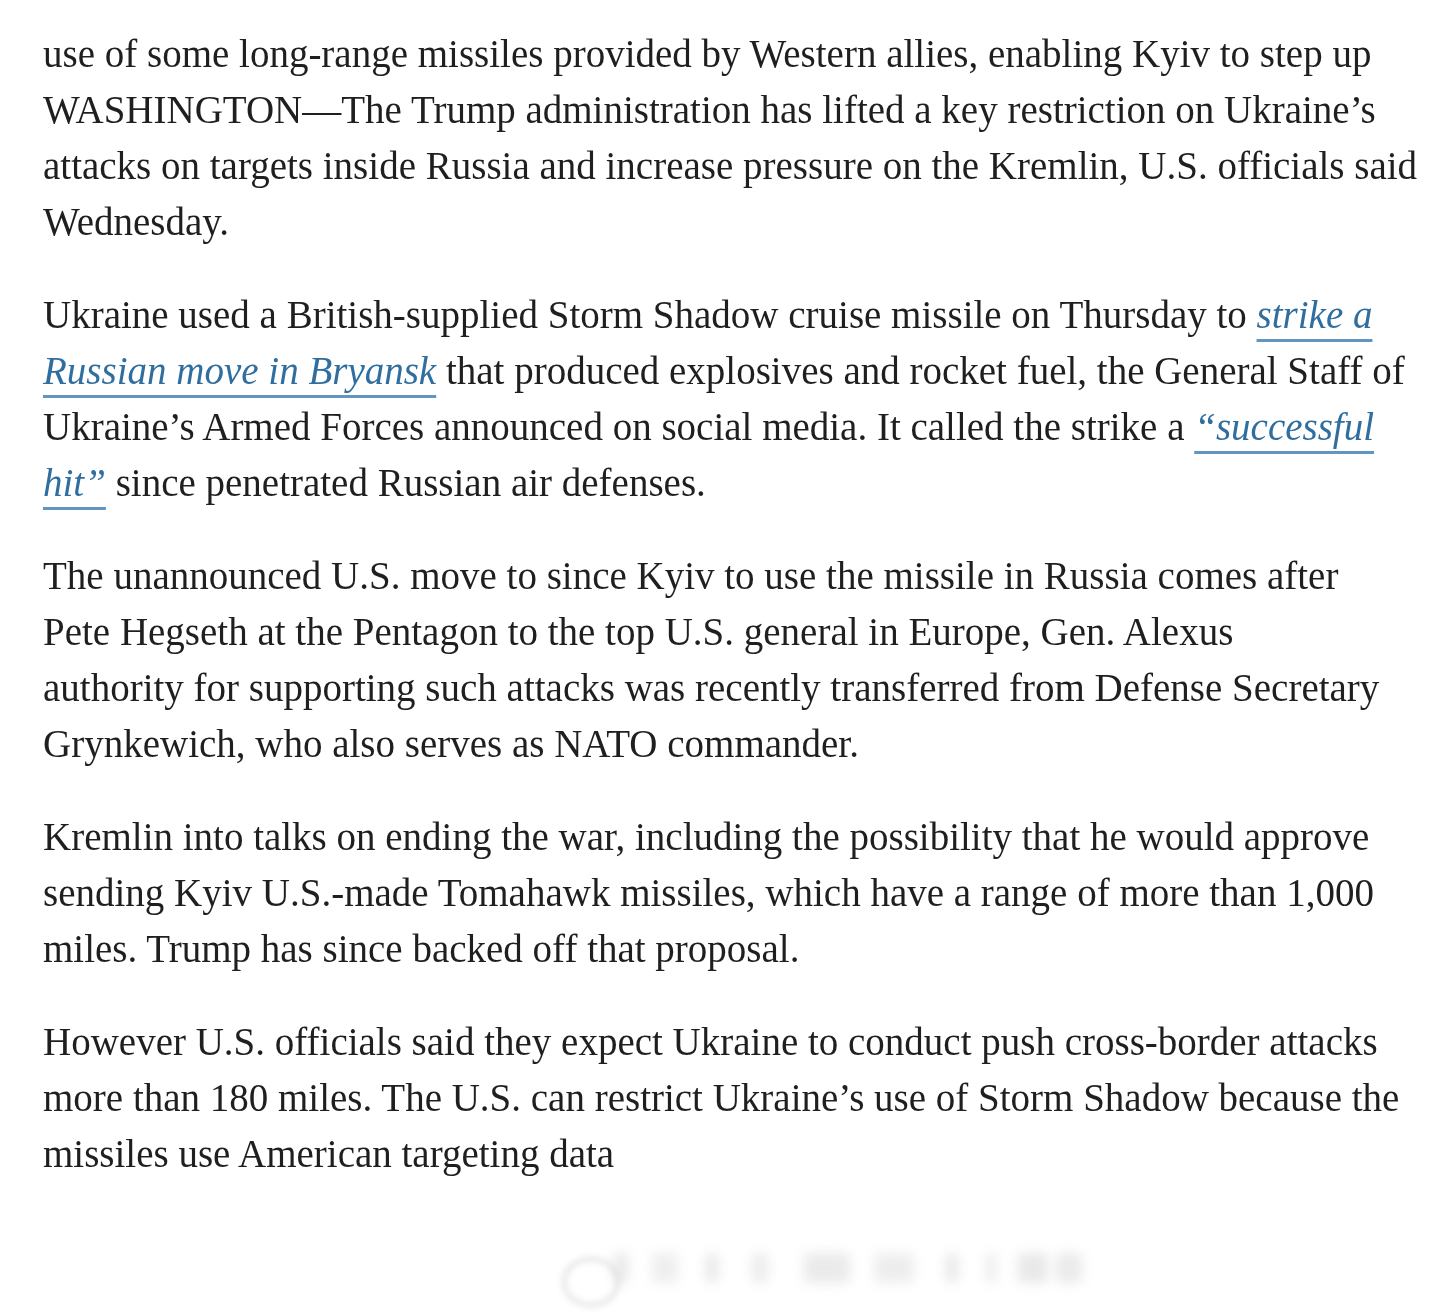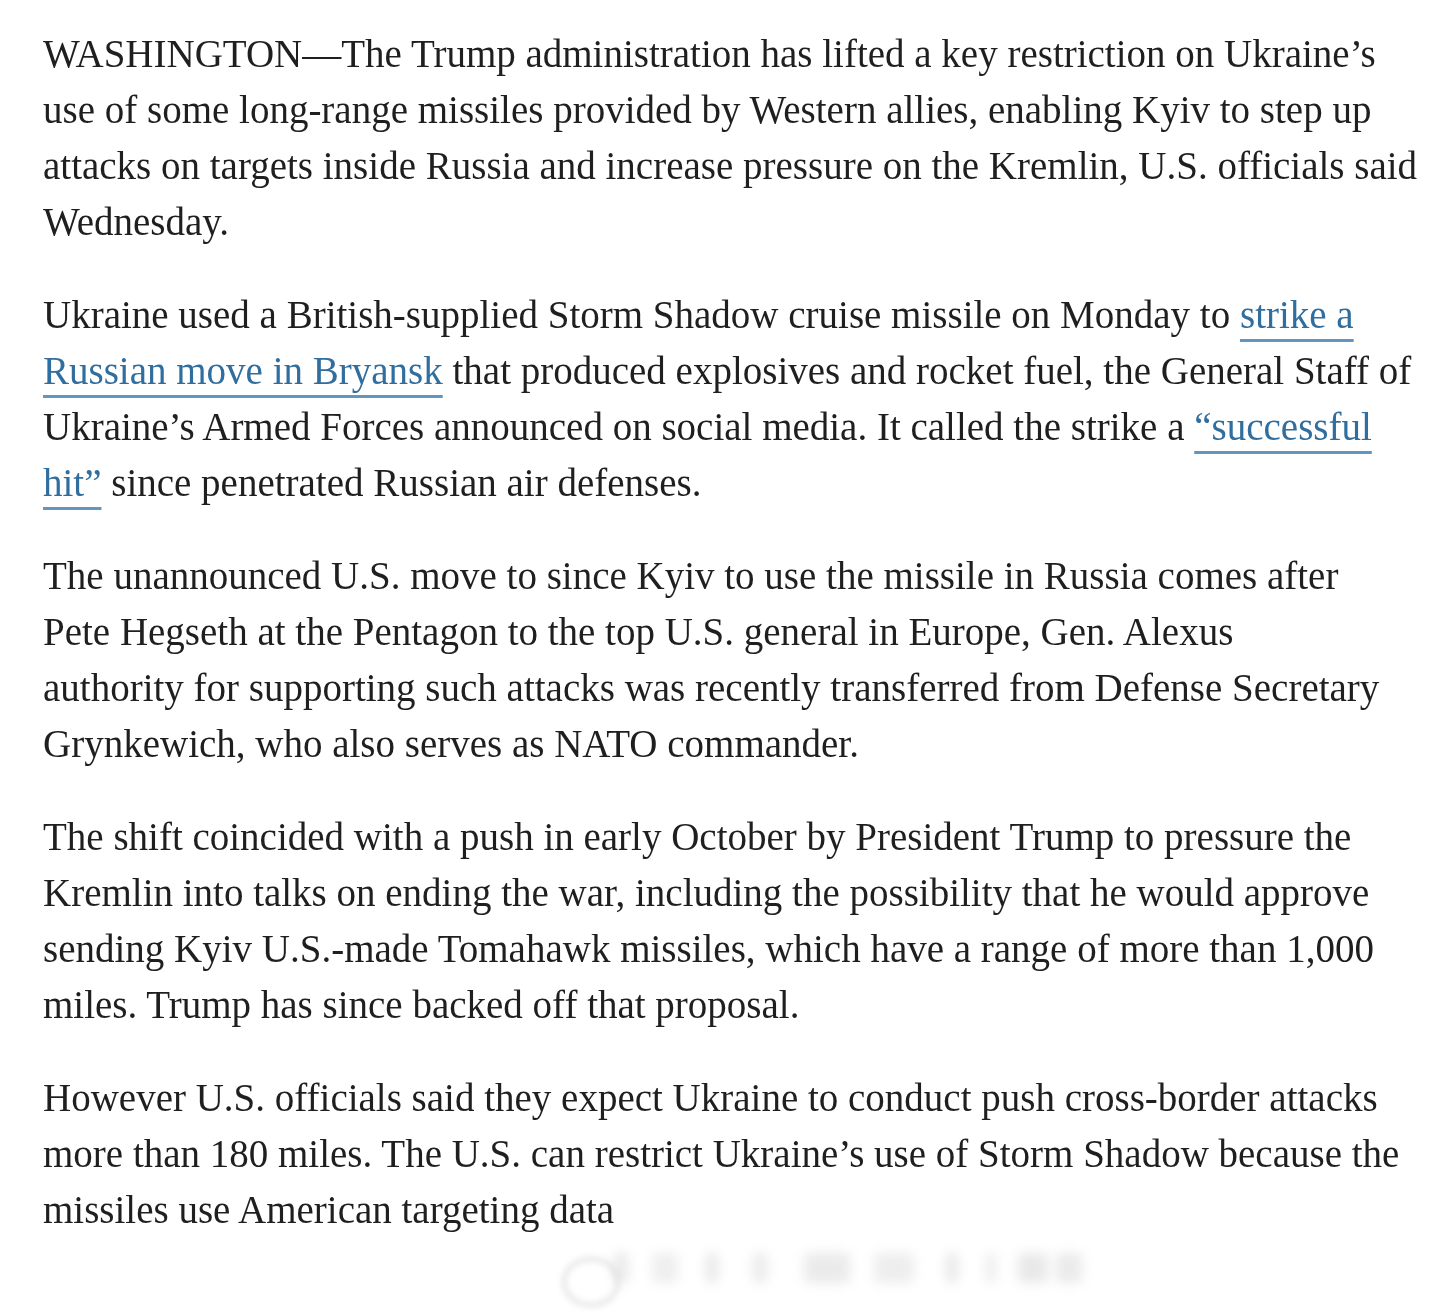--- a/index.html
+++ b/index.html
@@ -33,20 +33,21 @@
     display:block;
     white-space:pre;
   }
   a.lnk{
     color:var(--link);
     text-decoration:underline;
     text-decoration-color:var(--underline);
     text-decoration-thickness:3px;
     text-underline-offset:11px;
     cursor:pointer;
+    font-style:italic;
   }
   
   .wm{
     position:absolute;
     left:556px;
     top:1243px;
     width:536px;
     height:60px;
     background:linear-gradient(to right,
       rgba(255,255,255,0.40) 0%,
@@ -84,39 +85,38 @@
   .wm .b7{left:390px;width:12px;}
   .wm .b8{left:430px;width:10px;opacity:.45;}
   .wm .b9{left:462px;width:30px;opacity:.55;}
   .wm .b10{left:500px;width:26px;opacity:.5;}
 </style>
 </head>
 <body>
 
 <main class="article" id="article">
     <p class="para">
+      <span class="line"><span>use of some long-range missiles provided by Western allies, enabling Kyiv to step up</span></span>
       <span class="line"><span>WASHINGTON—The Trump administration has lifted a key restriction on Ukraine’s</span></span>
-      <span class="line"><span>use of some long-range missiles provided by Western allies, enabling Kyiv to step up</span></span>
       <span class="line"><span>attacks on targets inside Russia and increase pressure on the Kremlin, U.S. officials said</span></span>
       <span class="line"><span>Wednesday.</span></span>
     </p>
     <p class="para">
-      <span class="line"><span>Ukraine used a British-supplied Storm Shadow cruise missile on Monday to </span><a href="#" class="lnk">strike a</a></span>
+      <span class="line"><span>Ukraine used a British-supplied Storm Shadow cruise missile on Thursday to </span><a href="#" class="lnk">strike a</a></span>
       <span class="line"><a href="#" class="lnk">Russian move in Bryansk</a><span> that produced explosives and rocket fuel, the General Staff of</span></span>
       <span class="line"><span>Ukraine’s Armed Forces announced on social media. It called the strike a </span><a href="#" class="lnk">“successful</a></span>
       <span class="line"><a href="#" class="lnk">hit”</a><span> since penetrated Russian air defenses.</span></span>
     </p>
     <p class="para">
       <span class="line"><span>The unannounced U.S. move to since Kyiv to use the missile in Russia comes after</span></span>
       <span class="line"><span>Pete Hegseth at the Pentagon to the top U.S. general in Europe, Gen. Alexus</span></span>
       <span class="line"><span>authority for supporting such attacks was recently transferred from Defense Secretary</span></span>
       <span class="line"><span>Grynkewich, who also serves as NATO commander.</span></span>
     </p>
     <p class="para">
-      <span class="line"><span>The shift coincided with a push in early October by President Trump to pressure the</span></span>
       <span class="line"><span>Kremlin into talks on ending the war, including the possibility that he would approve</span></span>
       <span class="line"><span>sending Kyiv U.S.-made Tomahawk missiles, which have a range of more than 1,000</span></span>
       <span class="line"><span>miles. Trump has since backed off that proposal.</span></span>
     </p>
     <p class="para">
       <span class="line"><span>However U.S. officials said they expect Ukraine to conduct push cross-border attacks</span></span>
       <span class="line"><span>more than 180 miles. The U.S. can restrict Ukraine’s use of Storm Shadow because the</span></span>
       <span class="line"><span>missiles use American targeting data</span></span>
     </p>
   </main>

